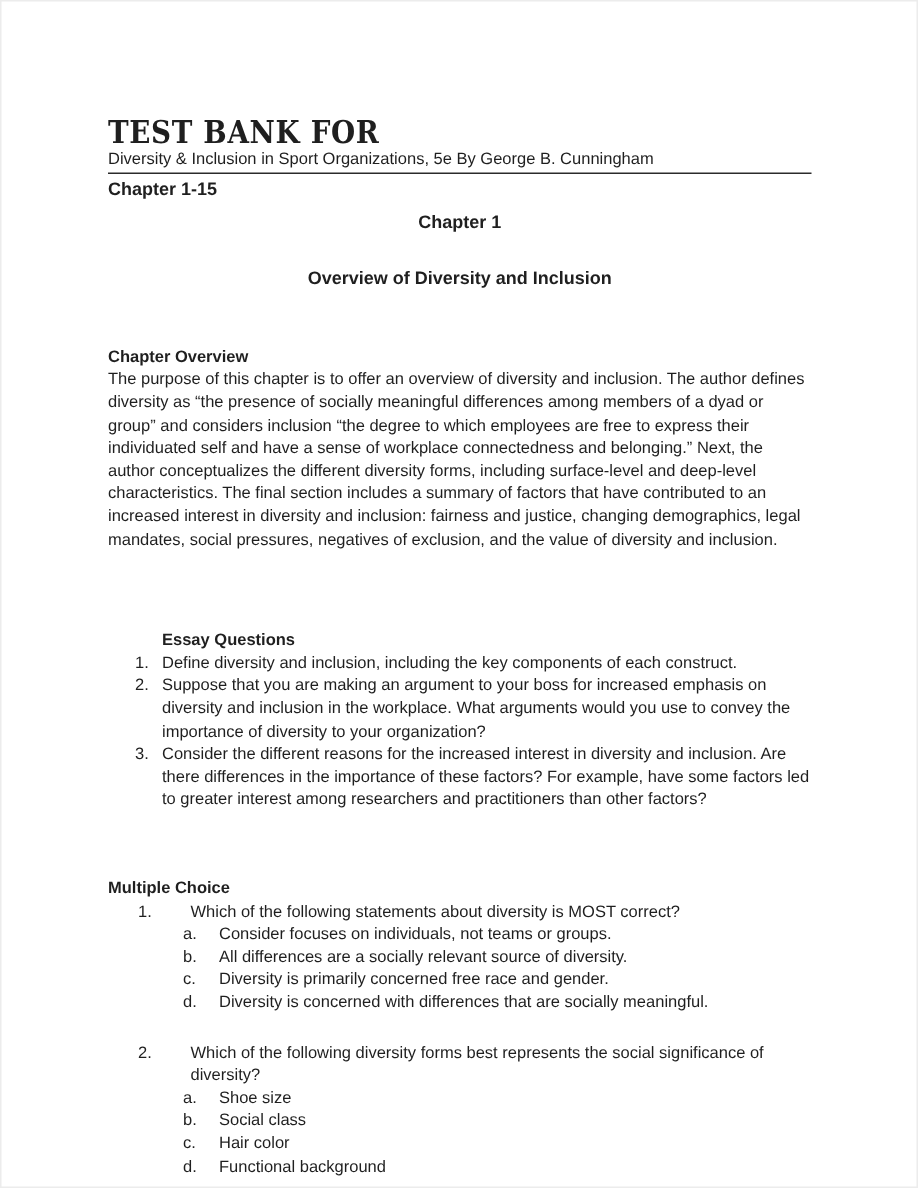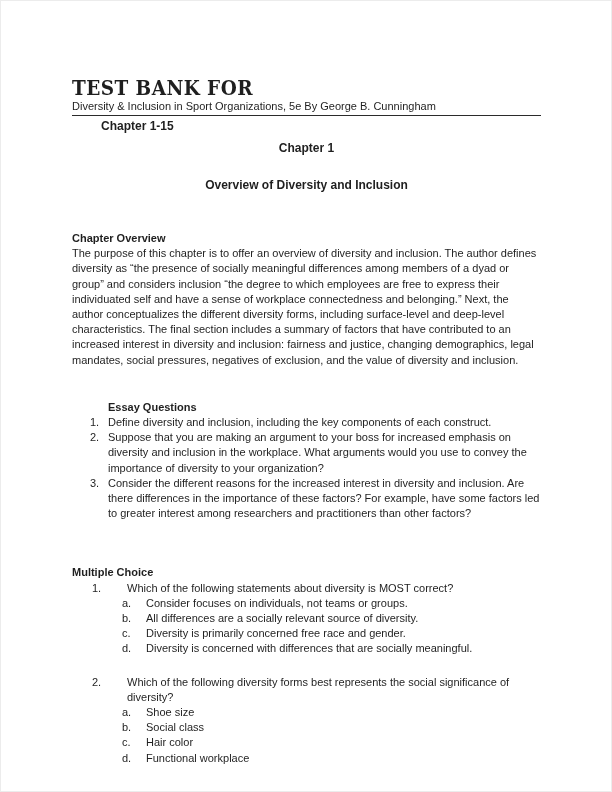--- a/index.html
+++ b/index.html
@@ -36,29 +36,28 @@
     line-height: 13px;
     margin-top: 1px;
     padding-bottom: 2px;
   }
   .header-block { border-bottom: 1px solid #2b2b2b; }
   .chapter-range {
     font-weight: bold;
     font-size: 12px;
     line-height: 16px;
     margin-top: 2px;
-    margin-left: 29px;
   }
   .centered { text-align: center; font-weight: bold; font-size: 12px; line-height: 13px; }
   .chapter-heading { margin-top: 8px; }
   .chapter-title  { margin-top: 24px; }
   .section-heading { font-weight: bold; }
   .overview-heading { margin-top: 39px; }
   .overview-body { margin: 0; }
-  .essay-heading { margin-top: 32px; padding-left: 36px; }
+  .essay-heading { margin-top: 52px; padding-left: 36px; }
   .mc-heading { margin-top: 44px; }
   .qrow { display: flex; padding-left: 18px; }
   .qrow .qnum { flex: 0 0 18px; }
   .qrow .qtext { flex: 1; }
   .mcrow { display: flex; padding-left: 20px; }
   .mcrow .qnum { flex: 0 0 35px; }
   .mcrow .qtext { flex: 1; }
   .opt { display: flex; padding-left: 50px; }
   .opt .letter { flex: 0 0 24px; }
   .opt .otext { flex: 1; }
@@ -144,21 +143,21 @@
       <div class="opt">
         <span class="letter">b.</span>
         <span class="otext">Social class</span>
       </div>
       <div class="opt">
         <span class="letter">c.</span>
         <span class="otext">Hair color</span>
       </div>
       <div class="opt">
         <span class="letter">d.</span>
-        <span class="otext">Functional workplace</span>
+        <span class="otext">Functional background</span>
       </div>
     </div>
 
     <div class="mc-question mc-q3">
       <div class="mcrow">
         <span class="qnum">3.</span>
         <span class="qtext">Inclusion reflects the degree to which:</span>
       </div>
     </div>
 

